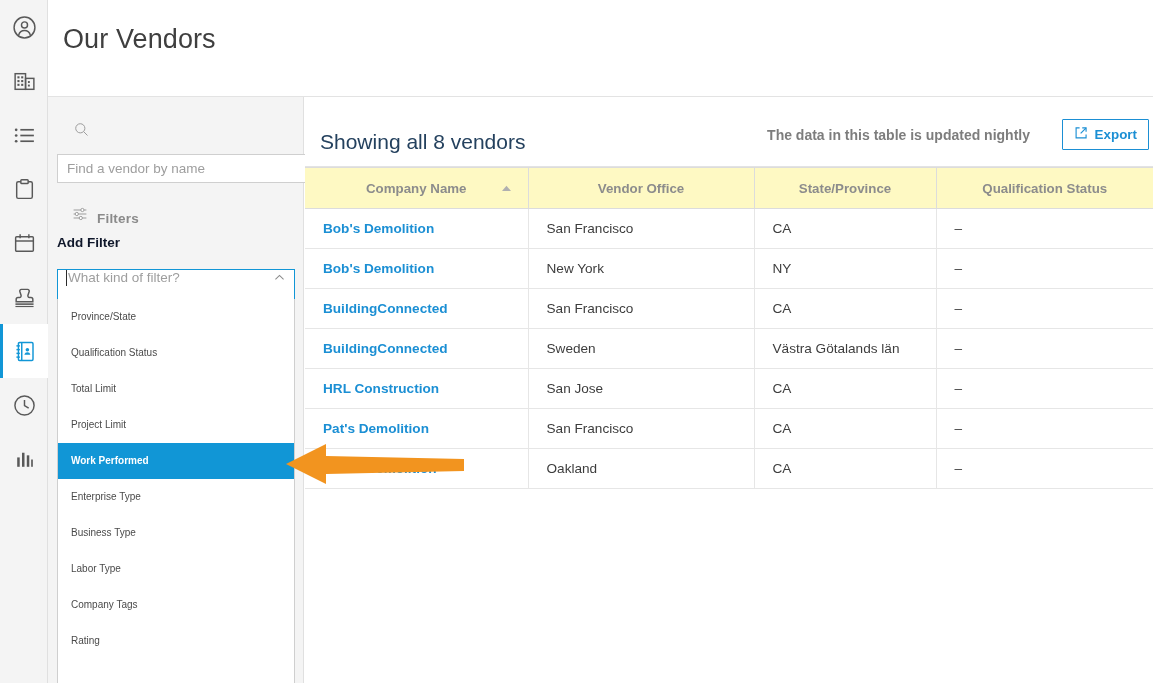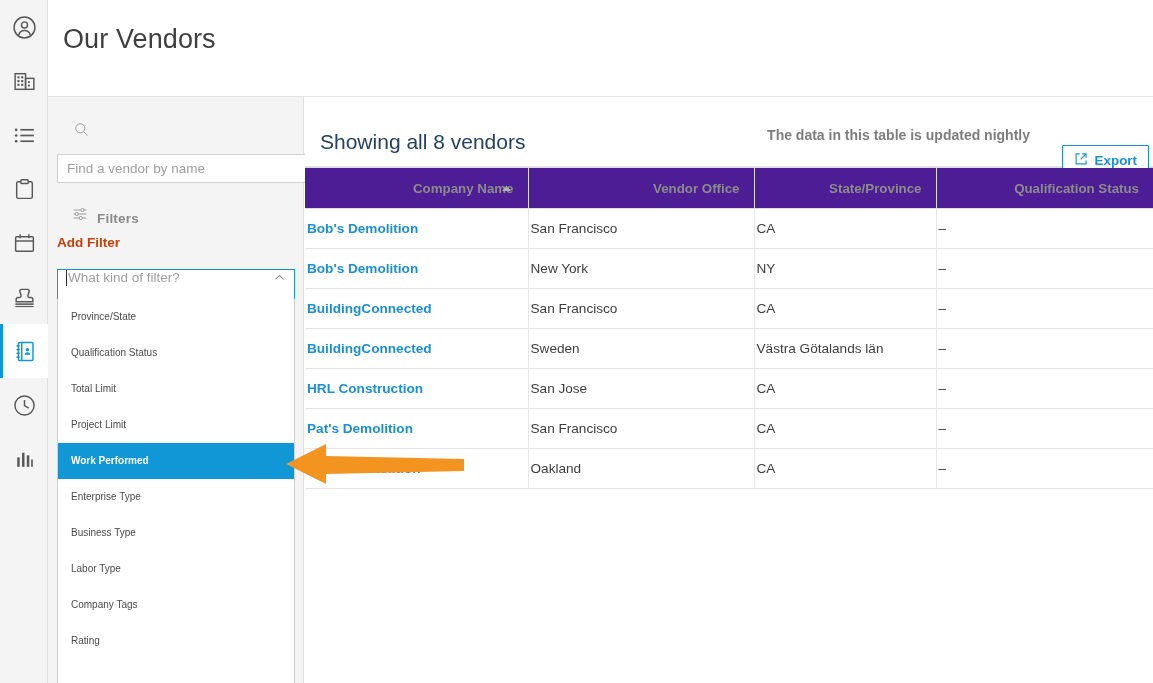--- a/index.html
+++ b/index.html
@@ -119,21 +119,21 @@
     color: #3f3f3f;
     outline: none;
   }
   .vendor-search::placeholder { color: #9e9e9e; }
 
   .add-filter-label {
     position: absolute;
     left: 9px; top: 138px;
     font-size: 13.5px;
     font-weight: bold;
-    color: #c2410c;
+    color: #0f172a;
   }
 
   .filter-select {
     position: absolute;
     left: 9px; top: 172px;
     width: 238px;
     height: 46px;
     background: #ffffff;
     border: 1px solid #1196d6;
     display: flex;
@@ -218,32 +218,31 @@
     border: 1px solid #1b8fd4;
     color: #1b8fd4;
     font-family: "Liberation Sans", sans-serif;
     font-size: 13.4px;
     font-weight: bold;
     display: flex;
     align-items: center;
     gap: 7px;
     cursor: pointer;
     border-radius: 1px;
-    margin-top: 26px;
   }
 
   table.vendors {
     width: 100%;
     border-collapse: collapse;
     table-layout: fixed;
   }
   table.vendors th {
-    background: #4c1d95;
+    background: #fef9c3;
     height: 41px;
-    text-align: right;
+    text-align: center;
     font-size: 13.3px;
     font-weight: bold;
     color: #8c8c8c;
     padding: 0 14px;
     border-bottom: 1px solid #dcdcdc;
     border-right: 1px solid #dcdcdc;
     border-top: 1px solid #dcdcdc;
     position: relative;
     white-space: nowrap;
   }
@@ -251,21 +250,21 @@
   table.vendors th .sort-asc {
     position: absolute;
     right: 16px;
     top: 50%;
     transform: translateY(-50%);
   }
   table.vendors td {
     height: 40px;
     font-size: 13.6px;
     color: #3d3d3d;
-    padding: 0 2px;
+    padding: 0 18px;
     border-bottom: 1px solid #e6e6e6;
     border-right: 1px solid #e6e6e6;
     white-space: nowrap;
     overflow: hidden;
   }
   table.vendors td:last-child { border-right: none; }
   td.company a {
     color: #1b8fd4;
     font-weight: bold;
     text-decoration: none;

